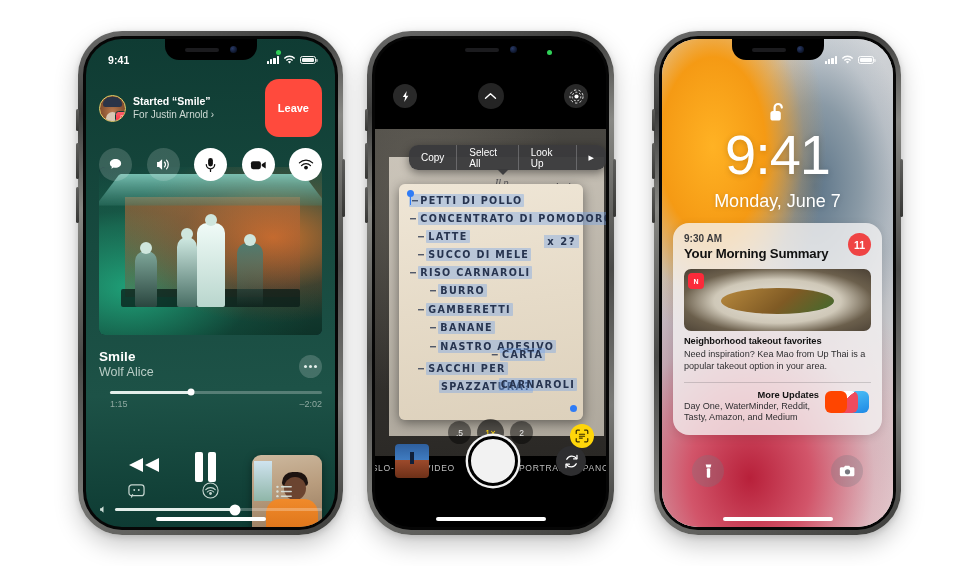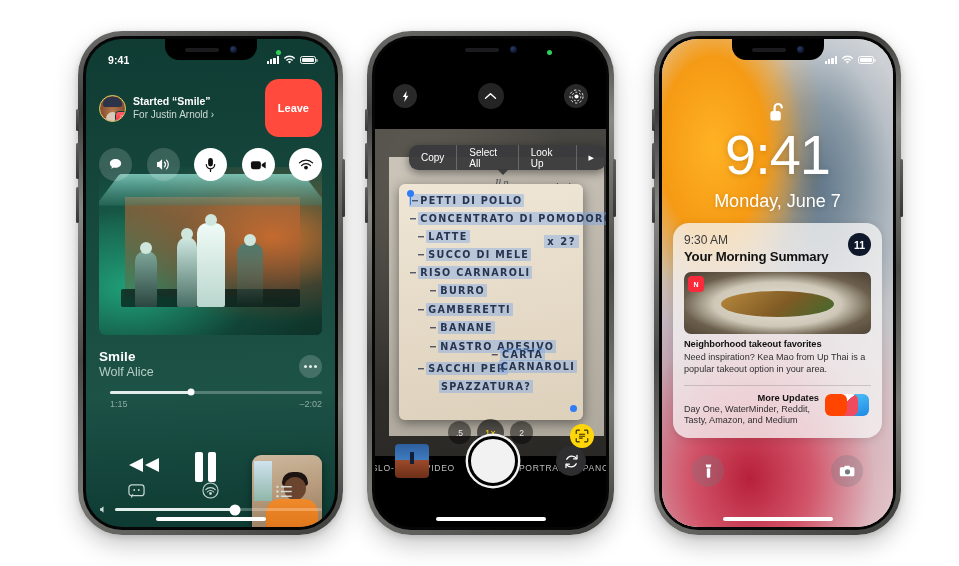--- a/index.html
+++ b/index.html
@@ -224,23 +224,23 @@
   .lockicon { position:absolute; top:62px; left:50%; transform:translateX(-50%); z-index:12; }
   .lstime { position:absolute; top:88px; left:0; right:0; text-align:center; color:#fff; z-index:12;
     font-size:56px; font-weight:300; letter-spacing:-1px; line-height:1;
     text-shadow:0 1px 6px rgba(0,0,0,.18); }
   .lsdate { position:absolute; top:152px; left:0; right:0; text-align:center; color:#fff; z-index:12;
     font-size:18px; font-weight:400; text-shadow:0 1px 5px rgba(0,0,0,.18); }
   .summary { position:absolute; top:184px; left:11px; right:11px; z-index:14;
     background: rgba(245,244,244,.78); border-radius:16px; padding:10px 11px 11px 11px;
     box-shadow:0 2px 10px rgba(0,0,0,.12); }
   .sum-head { display:flex; align-items:flex-start; justify-content:space-between; }
-  .sum-time { color:#3b3b3d; font-size:12px; font-weight:normal; }
+  .sum-time { color:#3b3b3d; font-size:10px; font-weight:bold; }
   .sum-title { color:#111; font-size:13.2px; font-weight:bold; margin-top:2px; letter-spacing:-.2px; }
-  .sum-badge { width:23px; height:23px; border-radius:50%; background:#0f172a;
+  .sum-badge { width:23px; height:23px; border-radius:50%; background:#ef4444;
     color:#fff; font-size:10.5px; font-weight:bold; display:flex; align-items:center; justify-content:center; flex:0 0 auto;text-align:center; }
   .cards { display:flex; gap:8px; margin-top:8px; }
   .card { flex:1; min-width:0; }
   .card-img { width:100%; height:62px; border-radius:7px; position:relative; overflow:hidden; }
   .img-food { background: radial-gradient(ellipse at 50% 52%, #e9e5dc 0%, #cfc8b8 48%, #6b5f4c 72%, #4a4034 100%); }
   .img-food::after { content:""; position:absolute; left:20%; top:30%; width:60%; height:42%;
     border-radius:50%; background: linear-gradient(140deg,#b98a3e,#7f5a24 55%,#3f6b2f 100%); }
   .img-base { background: linear-gradient(150deg,#caa9a4 0%,#b89a94 40%,#8d8f94 75%,#6d7076 100%); }
   .img-base::after { content:""; position:absolute; left:42%; top:12%; width:14%; height:86%;
     background: linear-gradient(180deg,#dcb47e,#b8884f); transform: rotate(9deg); border-radius:3px; }
@@ -499,21 +499,21 @@
             <div class="li i2">−<span class="hl">BURRO</span></div>
             <div class="li i1">−<span class="hl">GAMBERETTI</span></div>
             <div class="li i2">−<span class="hl">BANANE</span></div>
             <div class="li i2" style="margin-top:10px">−<span class="hl">NASTRO ADESIVO</span></div>
             <div class="li i1" style="margin-top:12px">−<span class="hl">SACCHI PER</span></div>
             <div class="li i3"><span class="hl">SPAZZATURA?</span></div>
             <div class="x2">
               <span>x 2?</span>
             </div>
             <div class="carta">
-              <div class="li" style="margin-bottom:2px">−<span class="hl">CARTA</span></div>
+              <div class="li" style="margin-bottom:20px">−<span class="hl">CARTA</span></div>
               <div class="li i1"><span class="hl">CARNAROLI</span></div>
             </div>
             <div class="sel-dot" style="right:6px;bottom:8px"></div>
           </div>
 
           <div class="zoomrow">
             <div class="zbtn">.5</div>
             <div class="zbtn active">1×</div>
             <div class="zbtn">2</div>
           </div>

